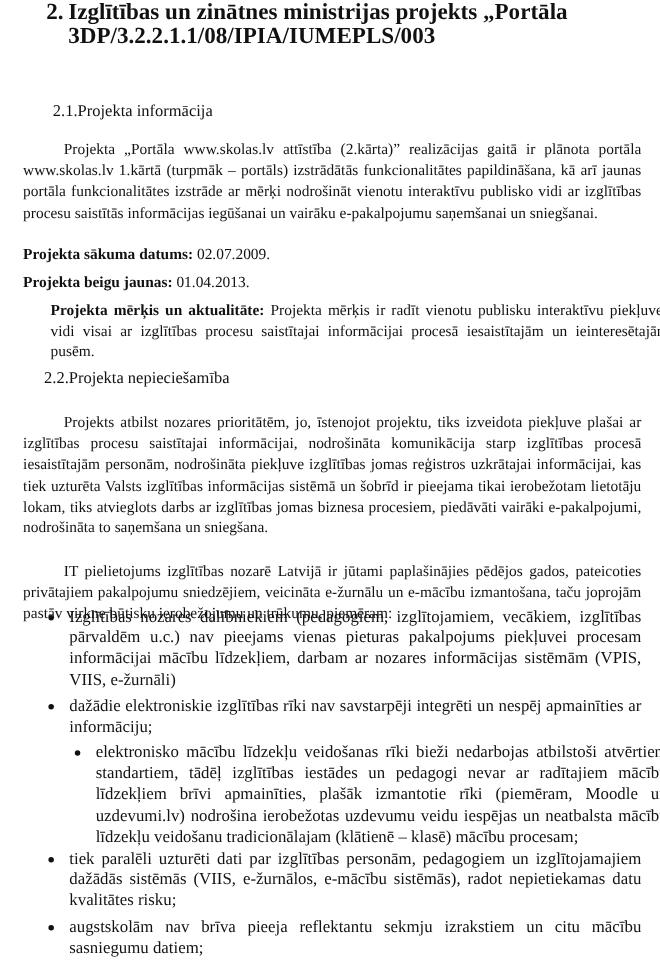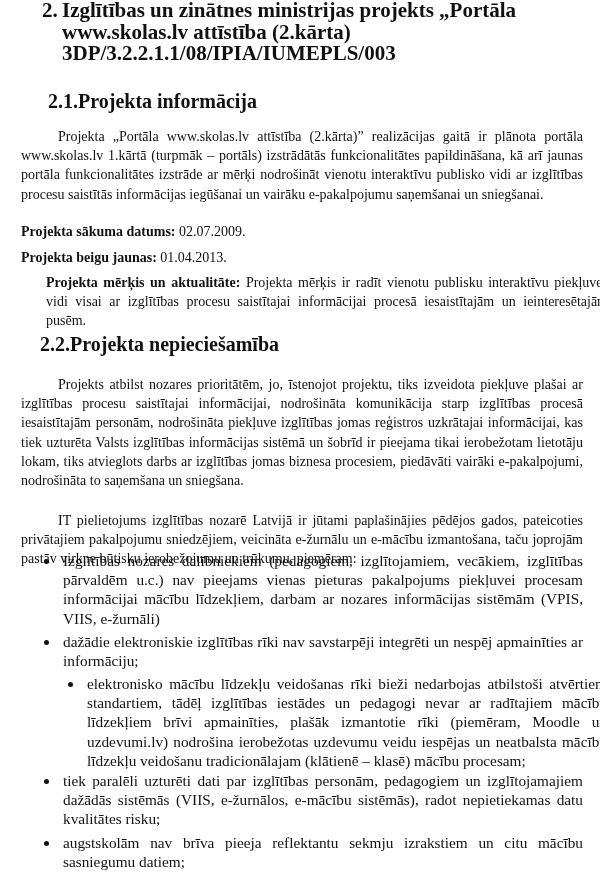--- a/index.html
+++ b/index.html
@@ -9,21 +9,21 @@
     color: #111111;
   }
   .page { position: absolute; left: 0; top: 0; width: 600px; height: 873px; }
   .h1 {
     position: absolute; left: 42px; top: 0px; width: 550px;
     font-weight: bold; font-size: 21px; line-height: 21.5px;
   }
   .h1 .num { position: absolute; left: 0; top: 0; }
   .h1 .txt { margin-left: 20px; display: block; }
   .h2 {
-    position: absolute; font-weight: bold; font-size: 20px; line-height: 20px;
+    position: absolute; font-weight: normal; font-size: 15px; line-height: 20px;
   }
   .para {
     position: absolute; left: 21px; width: 562px;
     font-size: 14px; line-height: 19.2px; text-align: justify;
   }
   .para.indent { text-indent: 37px; }
   .para b { font-weight: bold; }
   ul.bullets { position: absolute; left: 0; top: 0; margin: 0; padding: 0; list-style: none; }
   .bullet {
     position: absolute; left: 63px; width: 520px;
@@ -35,21 +35,20 @@
   }
 </style>
 </head>
 <body>
 
 <div class="page">
 
   <div class="h1">
     <span class="num">2.</span>
     <span class="txt">Izglītības un zinātnes ministrijas projekts „Portāla</span>
-    <span class="txt">www.skolas.lv attīstība (2.kārta)</span>
     <span class="txt">3DP/3.2.2.1.1/08/IPIA/IUMEPLS/003</span>
   </div>
 
   <div class="h2" style="left:48px; top:91px;">2.1.Projekta informācija</div>
 
   <div class="para indent" style="top:127px;">Projekta „Portāla www.skolas.lv attīstība (2.kārta)” realizācijas gaitā ir plānota portāla www.skolas.lv 1.kārtā (turpmāk – portāls) izstrādātās funkcionalitātes papildināšana, kā arī jaunas portāla funkcionalitātes izstrāde ar mērķi nodrošināt vienotu interaktīvu publisko vidi ar izglītības procesu saistītās informācijas iegūšanai un vairāku e-pakalpojumu saņemšanai un sniegšanai.</div>
 
   <div class="para" style="top:222px;">
     <b>Projekta sākuma datums:</b><span> 02.07.2009.</span>
   </div>

